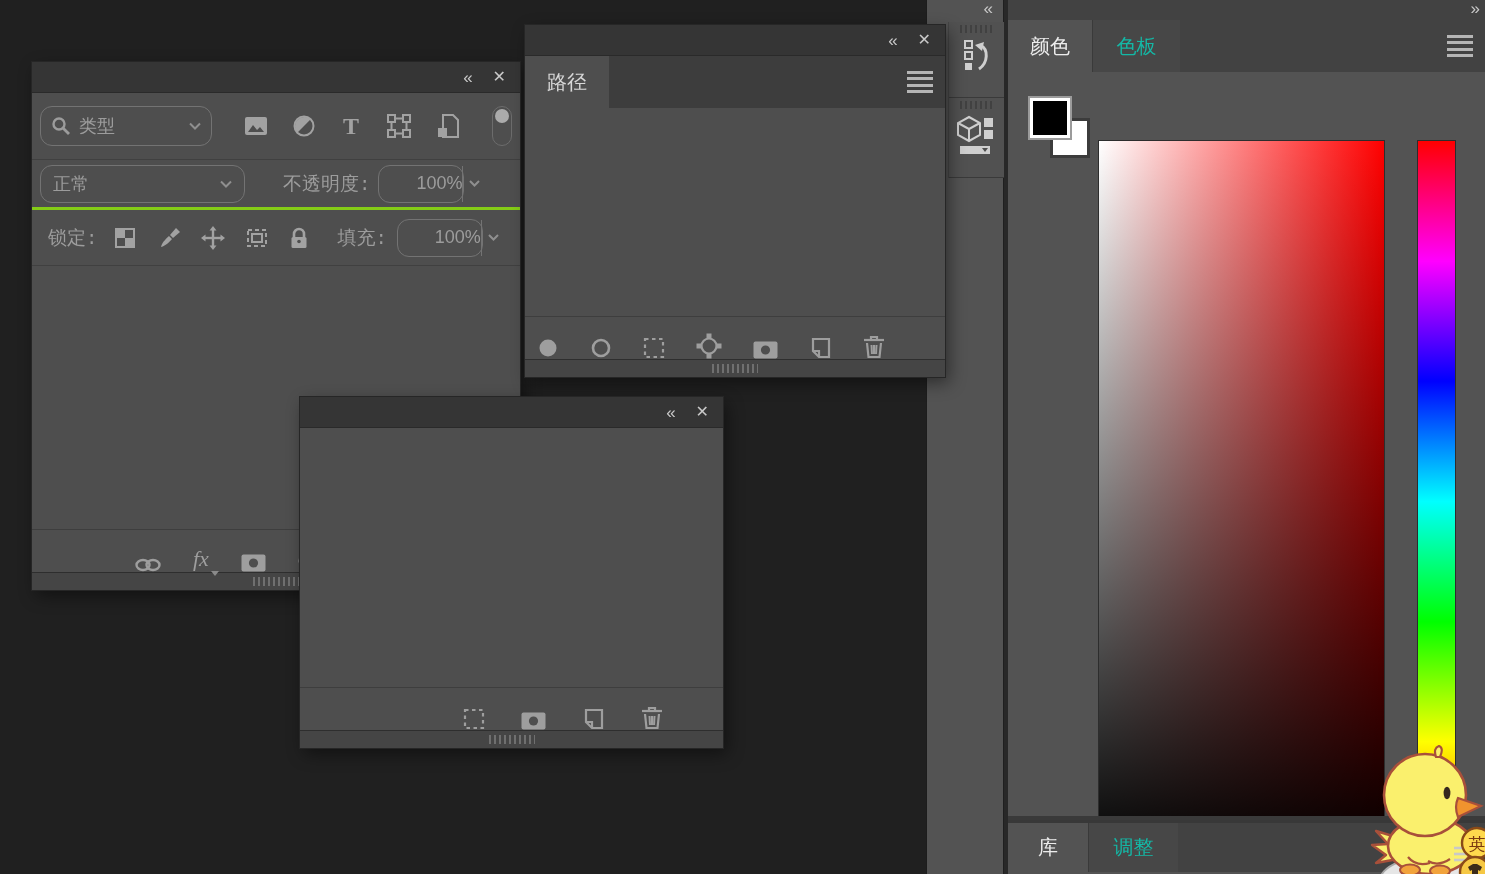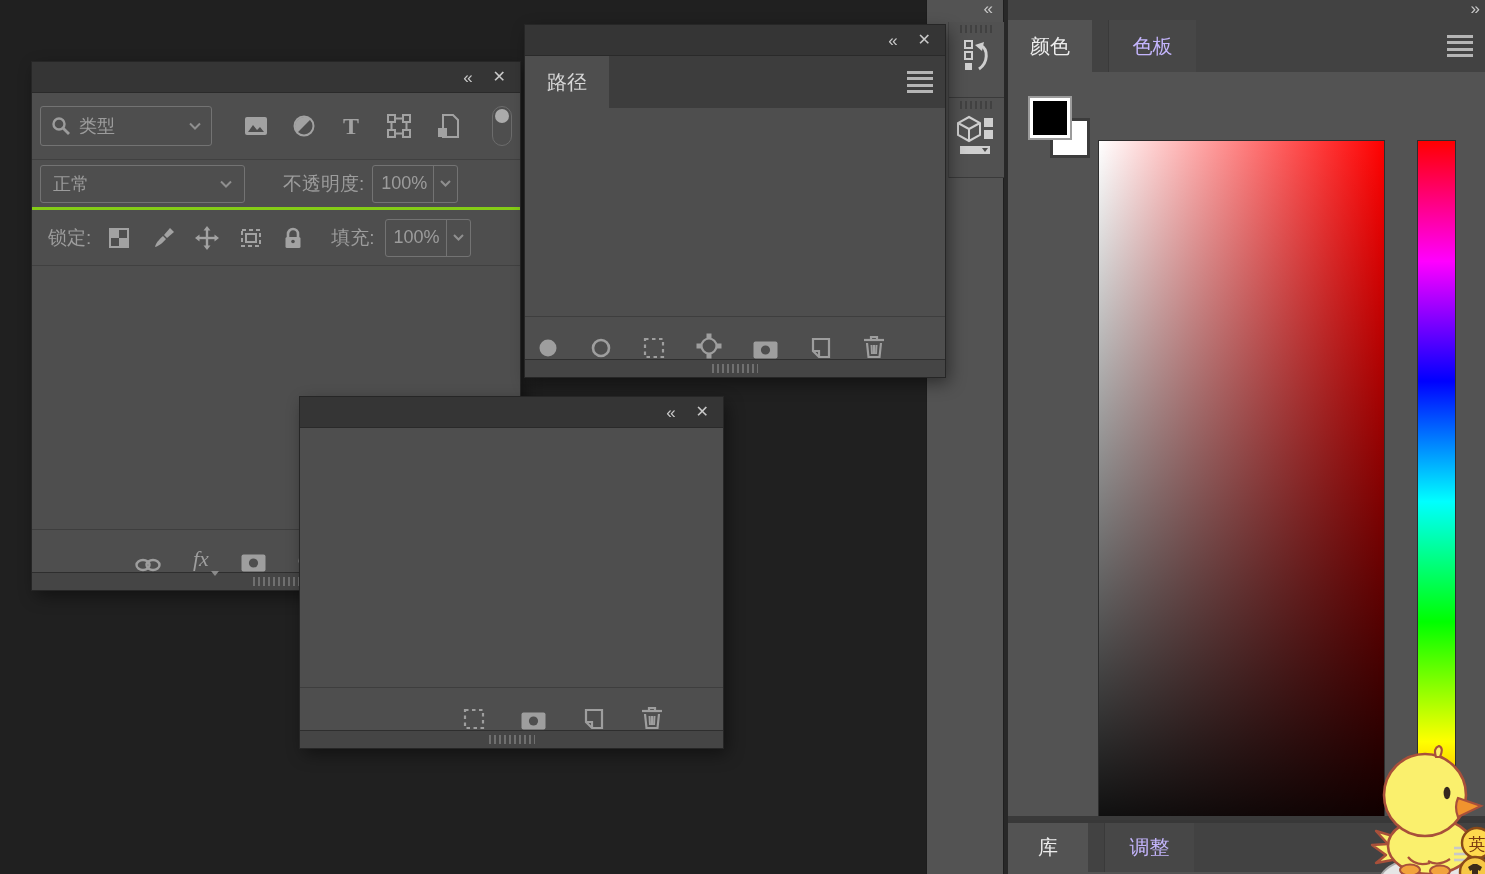--- a/index.html
+++ b/index.html
@@ -36,26 +36,26 @@
   .pfooter { flex:0 0 43px; border-top:1px solid #3e3e3e; display:flex; align-items:flex-end; }
   .gripbar {
     flex:0 0 18px; background:#454545; border-top:1px solid #2e2e2e;
     display:flex; align-items:center; justify-content:center;
   }
   .grip { width:46px; height:9px;
     background:repeating-linear-gradient(90deg,#6f6f6f 0 2px, rgba(0,0,0,0) 2px 5px); }
   
   .lrow { display:flex; align-items:center; }
   .psbox {
-    border:1px solid #737373; border-radius:3px; height:40px;
+    border:1px solid #737373; border-radius:12px; height:40px;
     display:flex; align-items:center; color:#9c9c9c; font-size:18px;
     background:transparent;
   }
-  .pslabel { color:#9c9c9c; font-size:19px; }
-  .valbox { width:86px; height:38px; }
+  .pslabel { color:#9c9c9c; font-size:19px;font-family:Liberation Mono, monospace; }
+  .valbox { width:86px; height:38px;padding-left:29px; }
   .valbox .val { flex:1; padding-left:8px; }
   .valbox .chev { flex:0 0 24px; height:100%; border-left:1px solid #737373;
     display:flex; align-items:center; justify-content:center; }
   .ficon { display:flex; align-items:center; justify-content:center; }
   .toggle {
     width:20px; height:40px; border:1px solid #6c6c6c; border-radius:10px; position:relative;
   }
   .toggle .knob {
     position:absolute; top:2px; left:2px; width:14px; height:14px; border-radius:50%;
     background:#ababab;
@@ -77,21 +77,21 @@
   .stripgrip { width:34px; height:8px; margin-top:3px;
     background:repeating-linear-gradient(90deg,#414141 0 2px, rgba(0,0,0,0) 2px 5px); }
   .dock {
     position:absolute; left:1004px; top:0; width:481px; height:874px;
     background:#535353; border-left:4px solid #282828;
   }
   .docktop { height:20px; background:#424242; position:relative; }
   .dtabs { height:52px; background:#424242; display:flex; position:relative; }
   .dtab { font-size:20px; display:flex; align-items:center; justify-content:center; }
   .dtab.active { background:#535353; color:#ececec; }
-  .dtab.inactive { background:#474747; color:#c4b5fd; border-left:1px solid #3a3a3a;margin-left:16px; }
+  .dtab.inactive { background:#474747; color:#14b8a6; border-left:1px solid #3a3a3a; }
   .svfield {
     position:absolute; left:90px; top:68px; width:287px; height:723px;
     border:1px solid #2d2d2d; overflow:hidden;
     background:
       linear-gradient(to bottom, rgba(0,0,0,0) 0%, #000 100%),
       linear-gradient(to right, #ffffff 0%, #ff0000 100%);
   }
   .svpicker { position:absolute; left:-6px; bottom:-8px; width:17px; height:17px;
     border:2px solid #f2f2f2; border-radius:50%; background:transparent; }
   .huebar {

